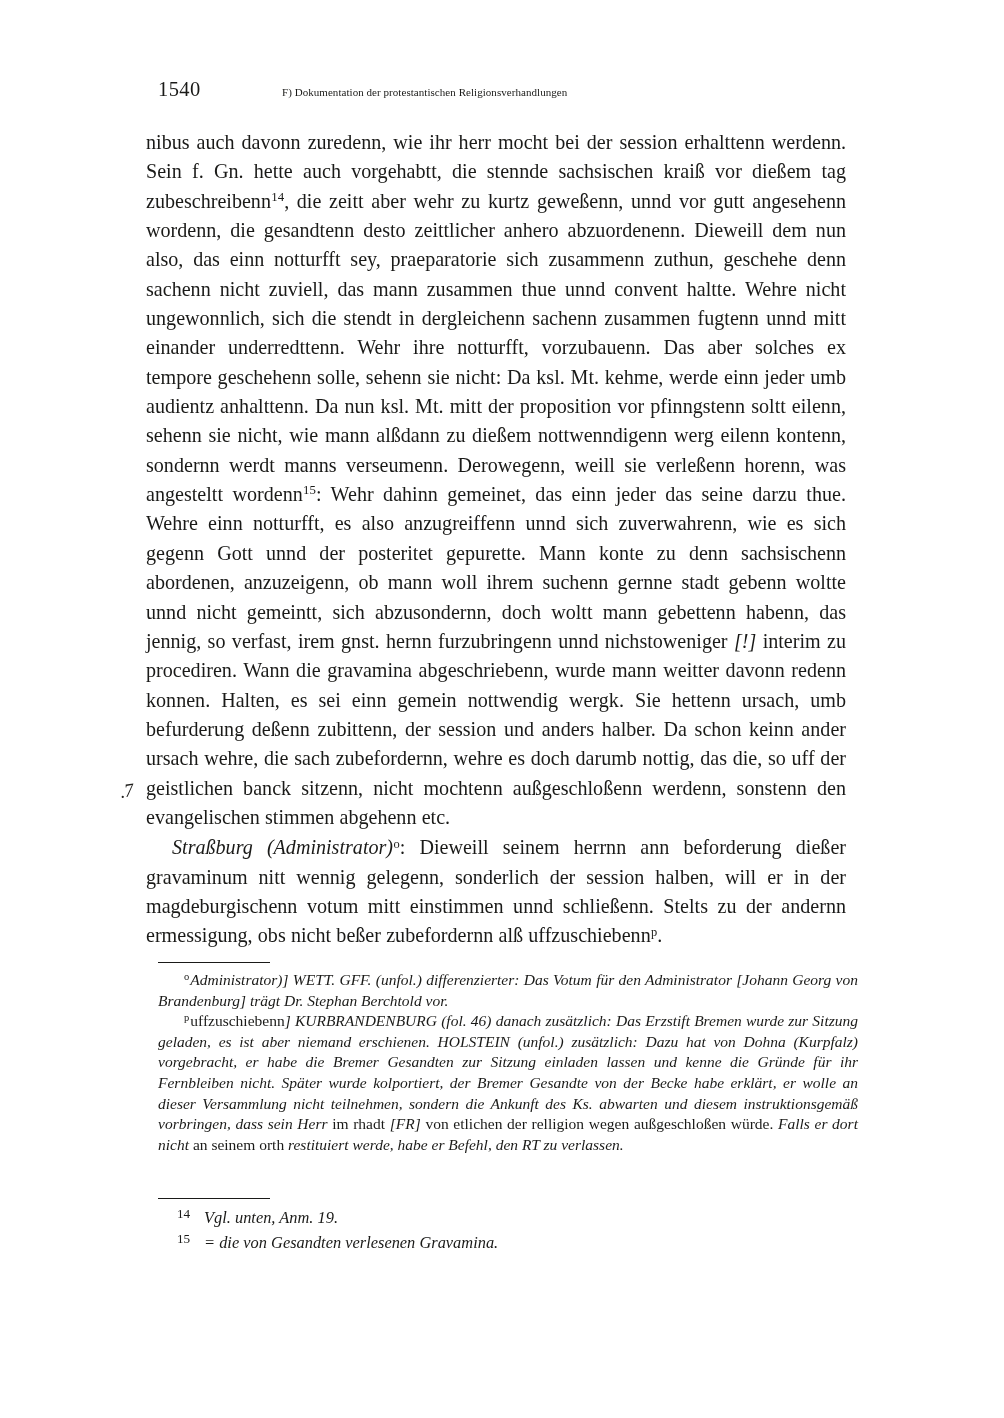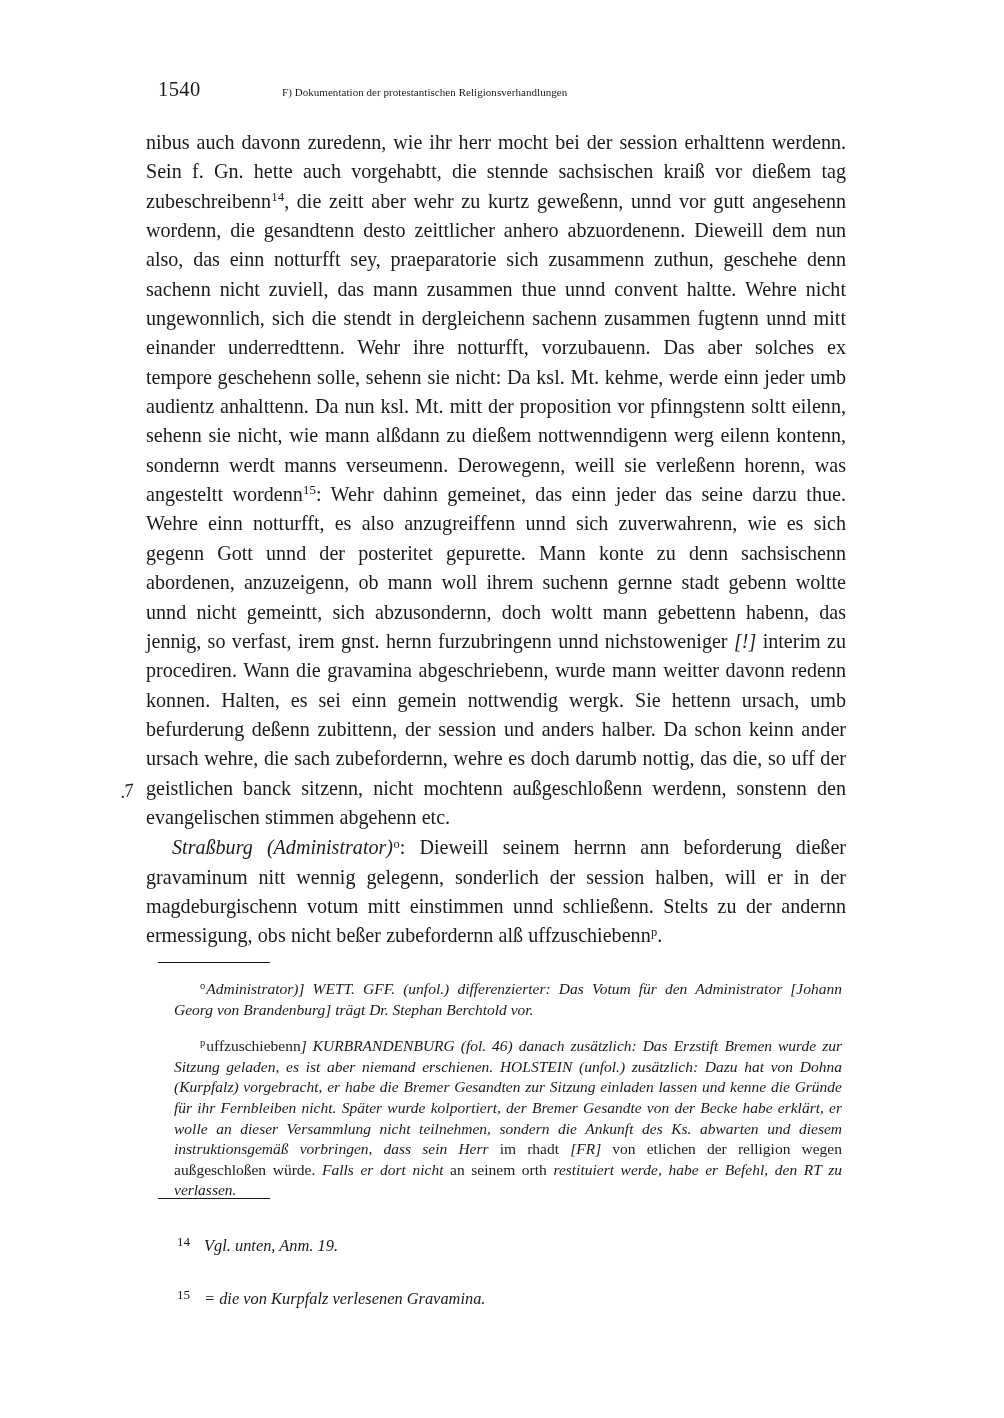--- a/index.html
+++ b/index.html
@@ -109,21 +109,21 @@
     height: 0;
     border-top: 1.1px solid #1a1a18;
     margin: 0 0 7px 0;
   }
   .app-note {
     font-size: 15.5px;
     line-height: 20.6px;
     text-align: justify;
     text-align-last: left;
     font-style: italic;
-    margin: 16px;
+    margin: 0;
     text-indent: 26px;
   }
   .app-note + .app-note {
     margin-top: 0;
   }
   .app-note .roman {
     font-style: normal;
   }
   sup.app-letter {
     font-size: 0.68em;
@@ -157,21 +157,20 @@
     flex: 0 0 46px;
     font-size: 13.2px;
     font-style: normal;
     position: relative;
     top: -5px;
     padding-left: 19px;
     box-sizing: border-box;
   }
   .fn-text {
     flex: 1 1 auto;
-    margin-top: 28px;
   }
 </style>
 </head>
 <body>
 
 <div class="page">
 
   <div class="running-head">
     <span class="folio-number">1540</span>
     <span class="running-title">F) Dokumentation der protestantischen Religionsverhandlungen</span>
@@ -198,17 +197,17 @@
   <div class="footnotes">
     <div class="fn-rule"></div>
 
     <div class="fn-row">
       <span class="fn-num">14</span>
       <span class="fn-text">Vgl. unten, Anm. 19.</span>
     </div>
 
     <div class="fn-row">
       <span class="fn-num">15</span>
-      <span class="fn-text">= die von Kurpfalz verlesenen Gravamina.</span>
+      <span class="fn-text">= die von Gesandten verlesenen Gravamina.</span>
     </div>
   </div>
 
 </div>
 
 </body></html>

